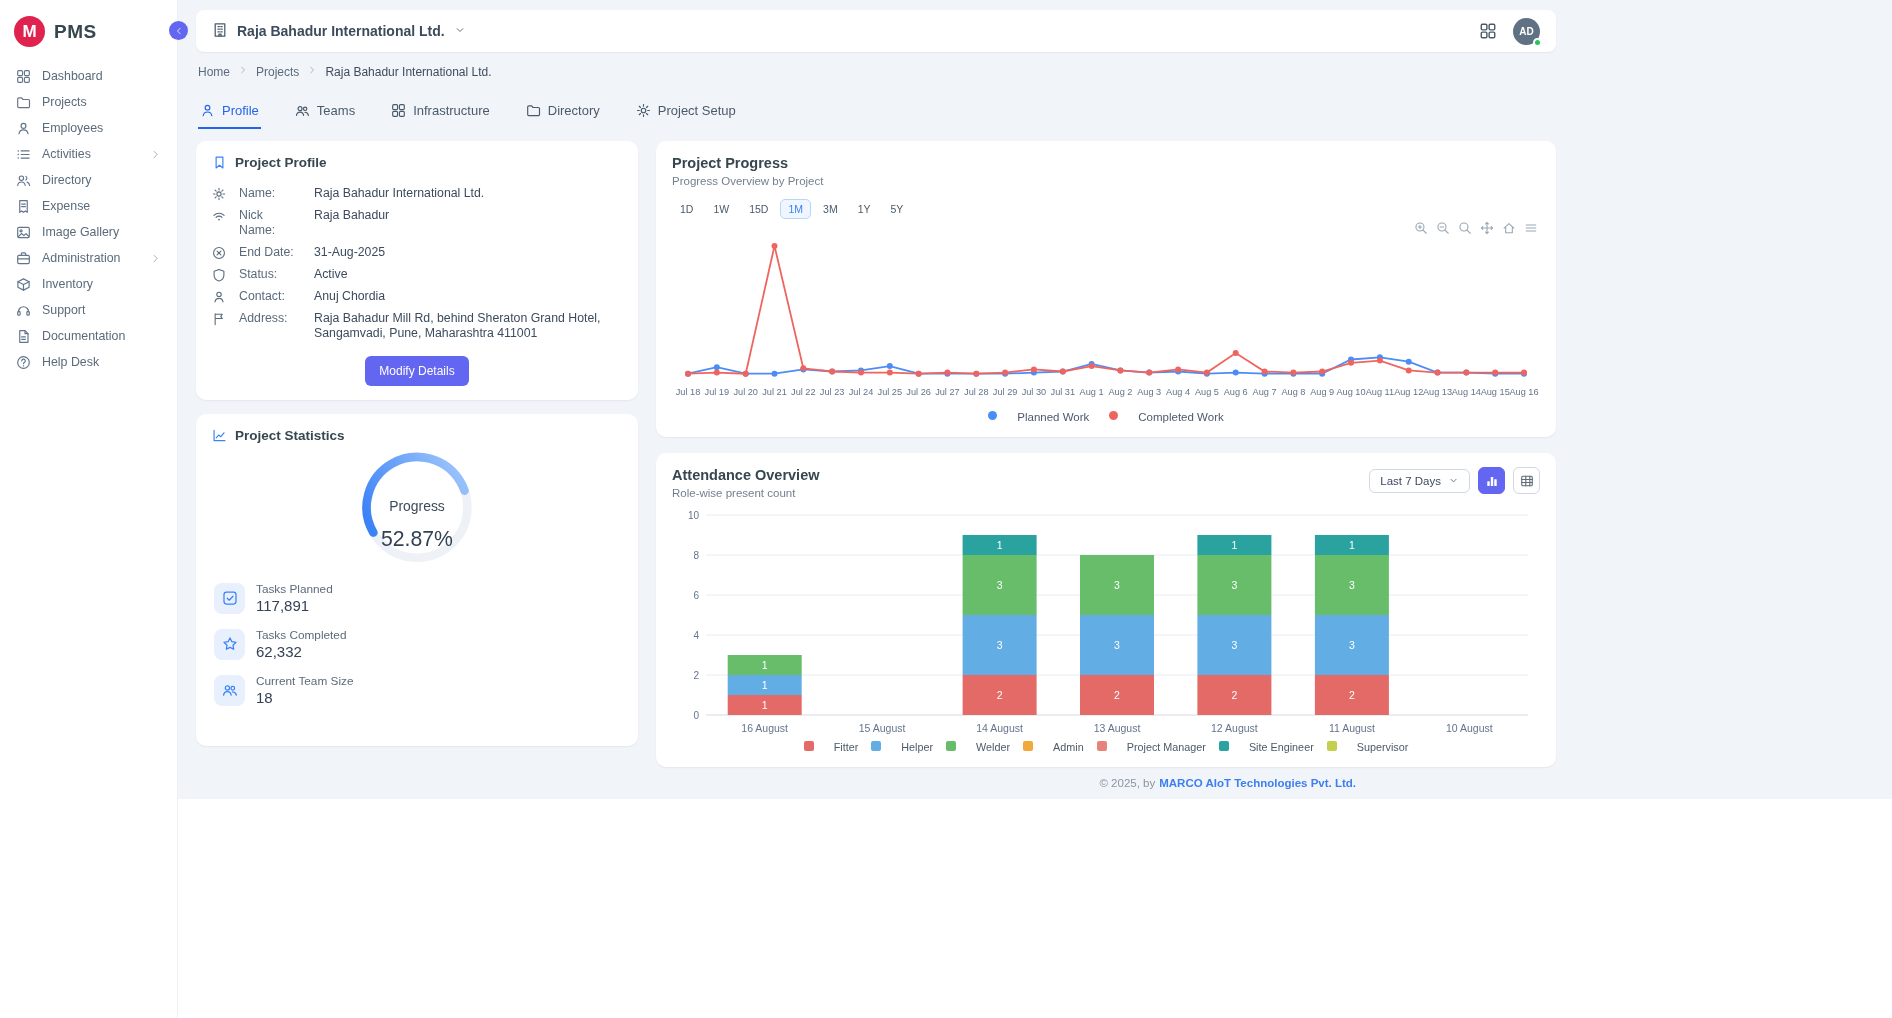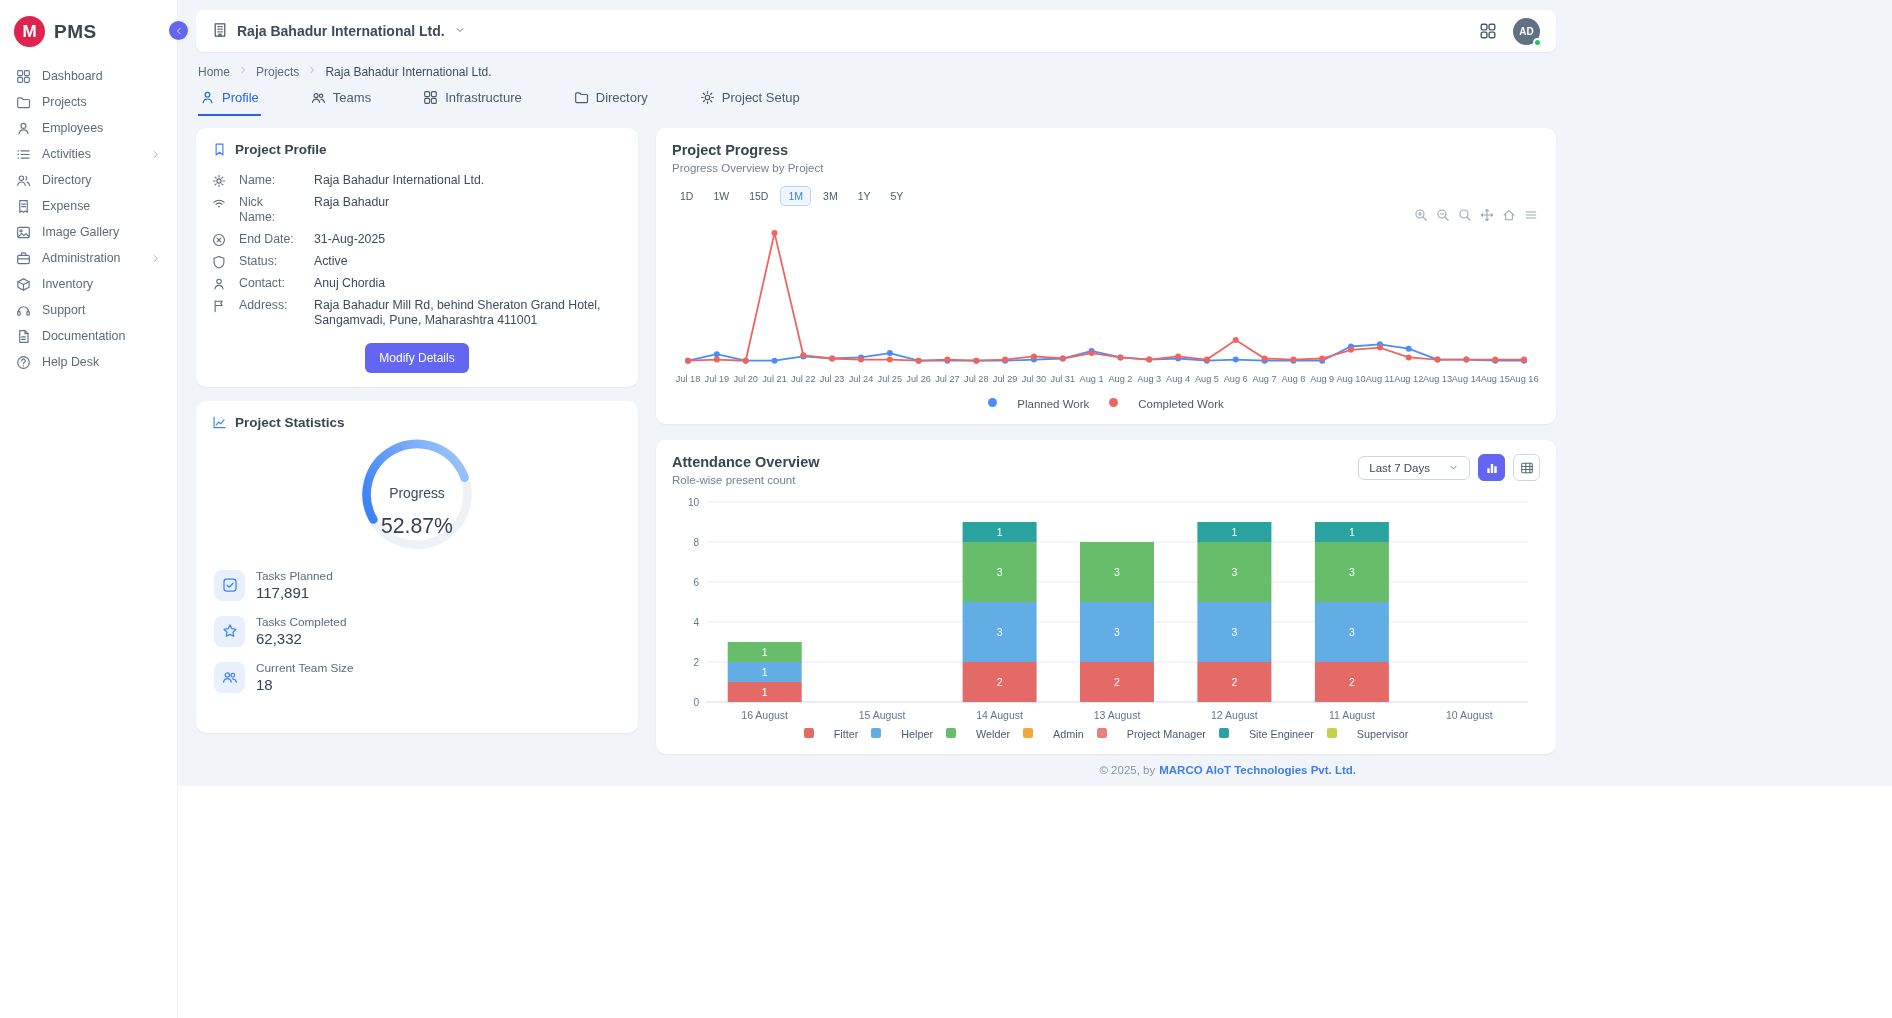--- a/index.html
+++ b/index.html
@@ -34,21 +34,21 @@
   .apps svg{width:18px;height:18px;color:#4b5a6b}
   .avatar{width:27px;height:27px;border-radius:50%;background:#5f7183;color:#fff;font-size:10px;font-weight:bold;display:flex;align-items:center;justify-content:center;position:relative;cursor:pointer}
   .status-dot{position:absolute;right:-2px;bottom:-2px;width:9px;height:9px;border-radius:50%;background:#22c55e;border:2px solid #fff}
 
   .breadcrumb{margin:13px 2px 0;display:flex;gap:8px;font-size:12px;color:#5b6b7b}
   .crumb{cursor:pointer}
   .crumb.current{color:#3f4c5e;cursor:default}
   .crumb-sep{display:flex}
   .crumb-sep svg{width:10px;height:10px;color:#94a3b8}
 
-  .tabs{margin-top:7px;display:flex;gap:48px;padding:0 2px}
+  .tabs{margin-top:20px;display:flex;gap:32px;padding:0 2px}
   .tab{display:flex;align-items:center;gap:7px;font-size:13px;color:#4b5a6b;padding:4px 2px 9px;border-bottom:2px solid transparent;cursor:pointer}
   .tab svg{width:15px;height:15px}
   .tab.active{color:#2563eb;border-bottom-color:#2563eb}
 
   .grid{display:flex;gap:18px;margin-top:12px;align-items:flex-start}
   .col-left{width:442px;display:flex;flex-direction:column;gap:14px}
   .col-right{width:900px;display:flex;flex-direction:column;gap:16px}
   .card{background:#fff;border-radius:10px;box-shadow:0 1px 2px rgba(16,24,40,.06);padding:14px 16px;position:relative}
 
   .card-title{display:flex;align-items:center;gap:8px;font-size:13.5px;font-weight:bold;color:#37474f}
@@ -82,21 +82,21 @@
   .modebar span{display:flex;cursor:pointer}
   .modebar svg{width:14px;height:14px}
   svg.line-svg{width:868px;height:188px;margin-top:2px;display:block}
   .legend{display:flex;justify-content:center;gap:20px;margin-top:2px}
   .legend-item{display:flex;gap:20px;font-size:11.5px;color:#4b5a6b;cursor:pointer}
   .legend-marker{width:9px;height:9px;border-radius:50%}
   .legend-marker.square{border-radius:2px;width:10px;height:10px}
 
   .att-header{display:flex;justify-content:space-between;align-items:flex-start}
   .att-controls{display:flex;gap:8px;align-items:center}
-  .select{display:flex;align-items:center;gap:18px;border:1px solid #cfd8e3;border-radius:6px;padding:5px 10px;font-size:11.5px;color:#3c4b5d;cursor:pointer;background:#fff}
+  .select{display:flex;align-items:center;gap:7px;border:1px solid #cfd8e3;border-radius:6px;padding:5px 10px;font-size:11.5px;color:#3c4b5d;cursor:pointer;background:#fff}
   .select svg{width:11px;height:11px;color:#5b6b7b}
   .iconbtn{width:27px;height:27px;border-radius:6px;display:flex;align-items:center;justify-content:center;border:1px solid #cfd8e3;background:#fff;color:#5b6b7b;cursor:pointer;padding:0}
   .iconbtn svg{width:14px;height:14px}
   .iconbtn.active{background:#6366f1;border-color:#6366f1;color:#fff}
   svg.bar-svg{width:868px;height:238px;margin-top:4px;display:block}
   .legend.small{gap:13px;margin-top:0}
   .legend.small .legend-item{font-size:10.8px}
 
   .footer{width:1360px;text-align:right;padding:10px 200px 10px 0;font-size:11.5px;color:#8a94a3}
   .footer-link{color:#3d7ff0;font-weight:bold;text-decoration:none;margin-left:4px;cursor:pointer}

